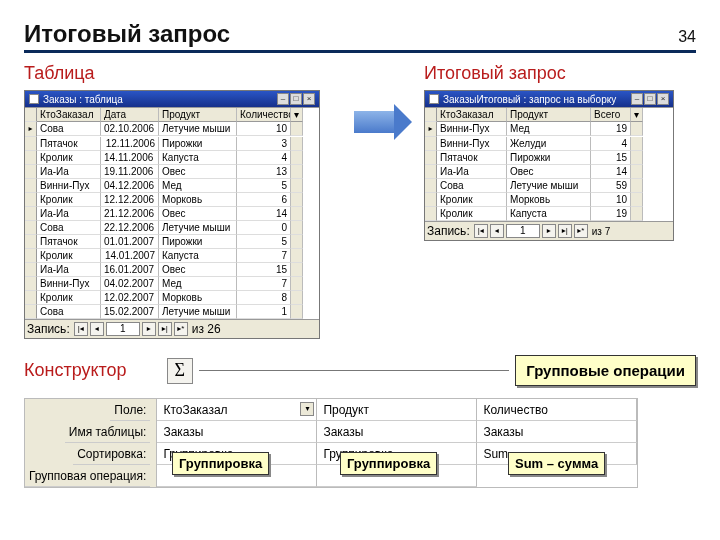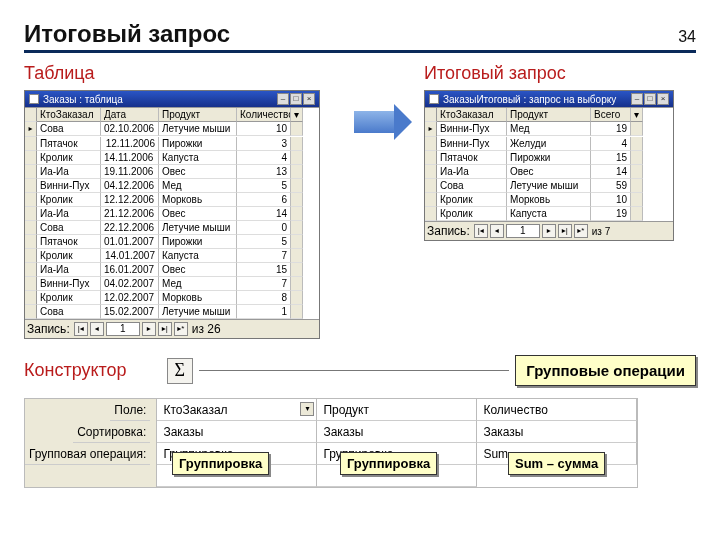--- a/index.html
+++ b/index.html
@@ -299,20 +299,21 @@
     <div class="sigma-box">Σ</div>
     <div class="sigma-line"></div>
     <div class="callout">Групповые операции</div>
   </div>
 </div>
 
 <div class="design-wrap">
   <div class="designgrid">
     <div class="dlabels" id="dlabels">
         <div>Поле:</div>
+        <div>Имя таблицы:</div>
         <div>Сортировка:</div>
         <div>Групповая операция:</div>
       </div>
     <div class="dgrid2" id="dgrid2">
         <div class="g2row">
           <div class="g2cell">КтоЗаказал<div class="dd">▾</div></div>
           <div class="g2cell">Продукт</div>
           <div class="g2cell">Количество</div>
         </div>
         <div class="g2row">

